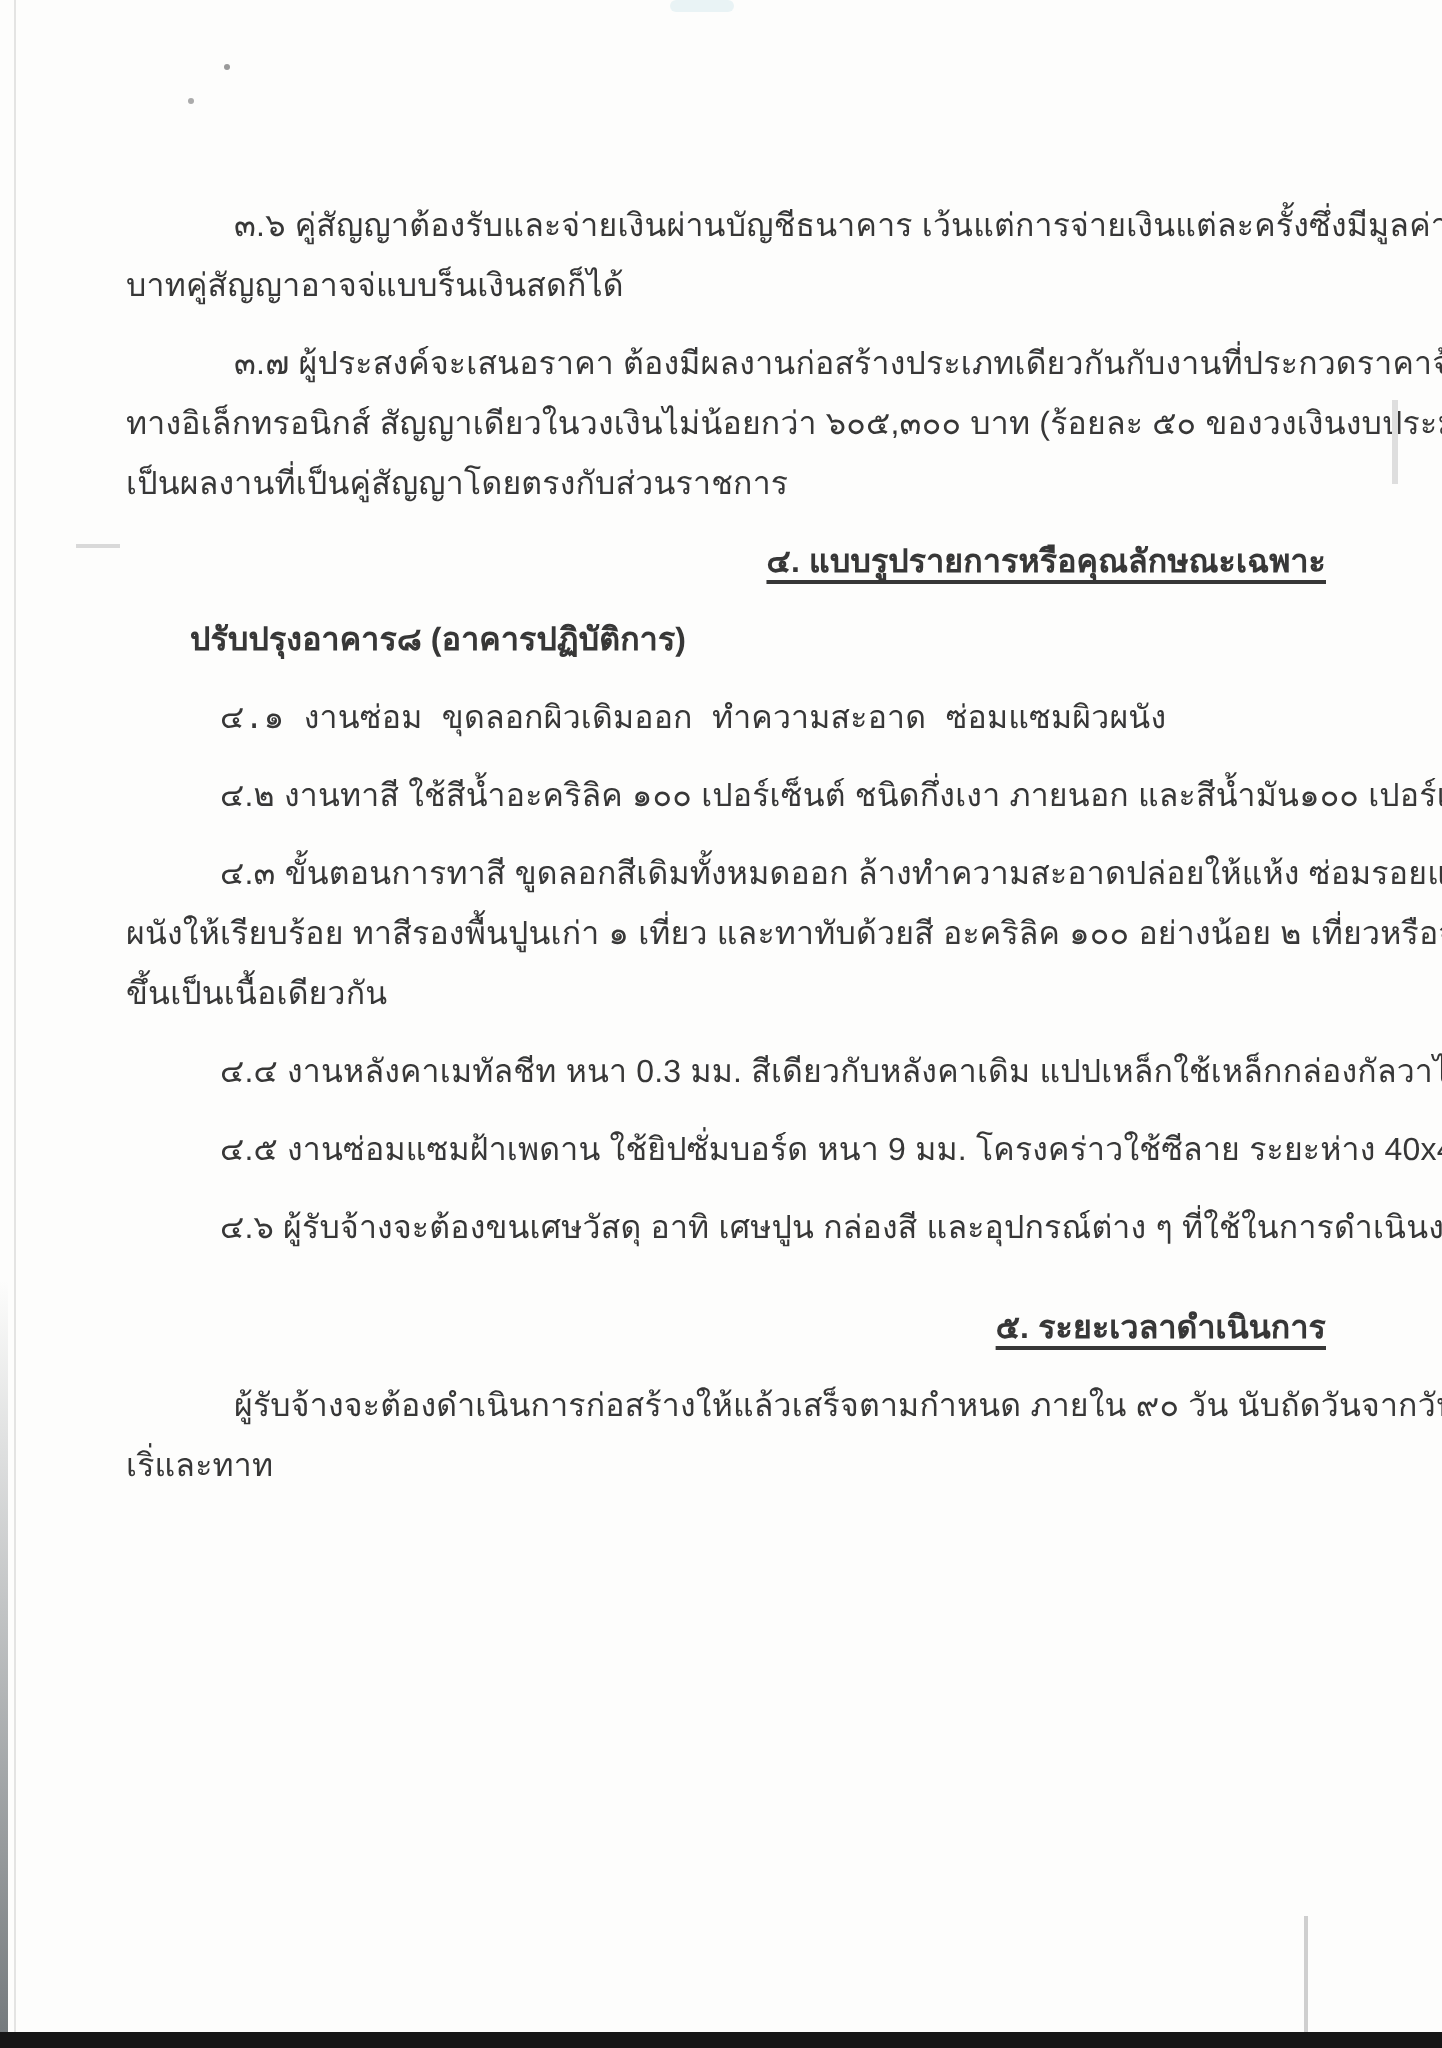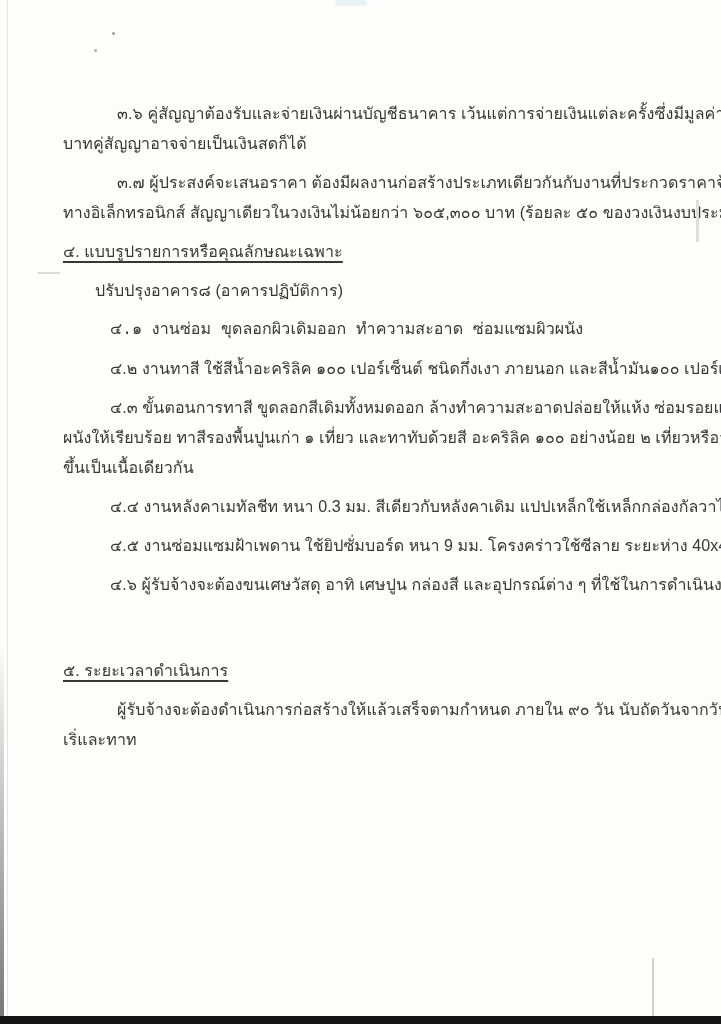--- a/index.html
+++ b/index.html
@@ -23,28 +23,29 @@
     width: 600px;
   }
   .block { margin: 0 0 9px 0; }
   .line {
     font-size: 16px;
     line-height: 30px;
     white-space: nowrap;
     letter-spacing: 0.1px;
   }
   .heading .line {
-    font-weight: 400;
+    font-weight: 700;
+    text-align: right;
   }
   .heading-text {
     text-decoration: underline;
     text-underline-offset: 4px;
     text-decoration-thickness: 1.5px;
   }
-  .space-before { margin-top: 56px; }
+  .space-before { margin-top: 20px; }
 
   
   .bottom-band {
     position: absolute;
     left: 0; bottom: 0;
     width: 721px; height: 8px;
     background: #161616;
   }
   .left-edge-strip {
     position: absolute;
@@ -66,31 +67,32 @@
   .a-right-line-1 { left: 696px; top: 200px; width: 3px; height: 42px; background: #dedede; }
   .a-right-line-2 { left: 652px; top: 958px; width: 2px; height: 58px; background: #cfcfcf; }
 </style>
 </head>
 <body>
 
 <div class="page">
   <div class="content">
       <div class="block paragraph">
         <div class="line" style="padding-left: 54px;"><span>๓.๖ คู่สัญญาต้องรับและจ่ายเงินผ่านบัญชีธนาคาร เว้นแต่การจ่ายเงินแต่ละครั้งซึ่งมีมูลค่าไม่เกินสามหมื่น</span></div>
-        <div class="line"><span>บาทคู่สัญญาอาจจ่ายเป็นเงินสดก็ได้</span></div>
+        <div class="line"><span>บาทคู่สัญญาอาจจ่แบบร็นเงินสดก็ได้</span></div>
       </div>
       <div class="block paragraph">
         <div class="line" style="padding-left: 54px;"><span>๓.๗ ผู้ประสงค์จะเสนอราคา ต้องมีผลงานก่อสร้างประเภทเดียวกันกับงานที่ประกวดราคาจ้างด้วยวิธีการ</span></div>
         <div class="line"><span>ทางอิเล็กทรอนิกส์ สัญญาเดียวในวงเงินไม่น้อยกว่า ๖๐๕,๓๐๐ บาท (ร้อยละ ๕๐ ของวงเงินงบประมาณ) และ</span></div>
+        <div class="line"><span>เป็นผลงานที่เป็นคู่สัญญาโดยตรงกับส่วนราชการ</span></div>
       </div>
       <div class="block heading">
         <div class="line"><span class="heading-text">๔. แบบรูปรายการหรือคุณลักษณะเฉพาะ</span></div>
       </div>
       <div class="block paragraph">
-        <div class="line" style="padding-left: 32px;"><span>ปรับปรุงอาคาร๘ (อาคารปฏิบัติการ)</span></div>
+        <div class="line" style="padding-left: 32px; font-weight: bold;"><span>ปรับปรุงอาคาร๘ (อาคารปฏิบัติการ)</span></div>
       </div>
       <div class="block paragraph">
         <div class="line" style="padding-left: 47px; font-family: Liberation Mono, monospace;"><span>๔.๑ งานซ่อม ขุดลอกผิวเดิมออก ทำความสะอาด ซ่อมแซมผิวผนัง</span></div>
       </div>
       <div class="block paragraph">
         <div class="line" style="padding-left: 47px;"><span>๔.๒ งานทาสี ใช้สีน้ำอะคริลิค ๑๐๐ เปอร์เซ็นต์ ชนิดกึ่งเงา ภายนอก และสีน้ำมัน๑๐๐ เปอร์เซ็นต์</span></div>
       </div>
       <div class="block paragraph">
         <div class="line" style="padding-left: 47px;"><span>๔.๓ ขั้นตอนการทาสี ขูดลอกสีเดิมทั้งหมดออก ล้างทำความสะอาดปล่อยให้แห้ง ซ่อมรอยแตกราวของ</span></div>
         <div class="line"><span>ผนังให้เรียบร้อย ทาสีรองพื้นปูนเก่า ๑ เที่ยว และทาทับด้วยสี อะคริลิค ๑๐๐ อย่างน้อย ๒ เที่ยวหรือจนกว่าสีจะ</span></div>

